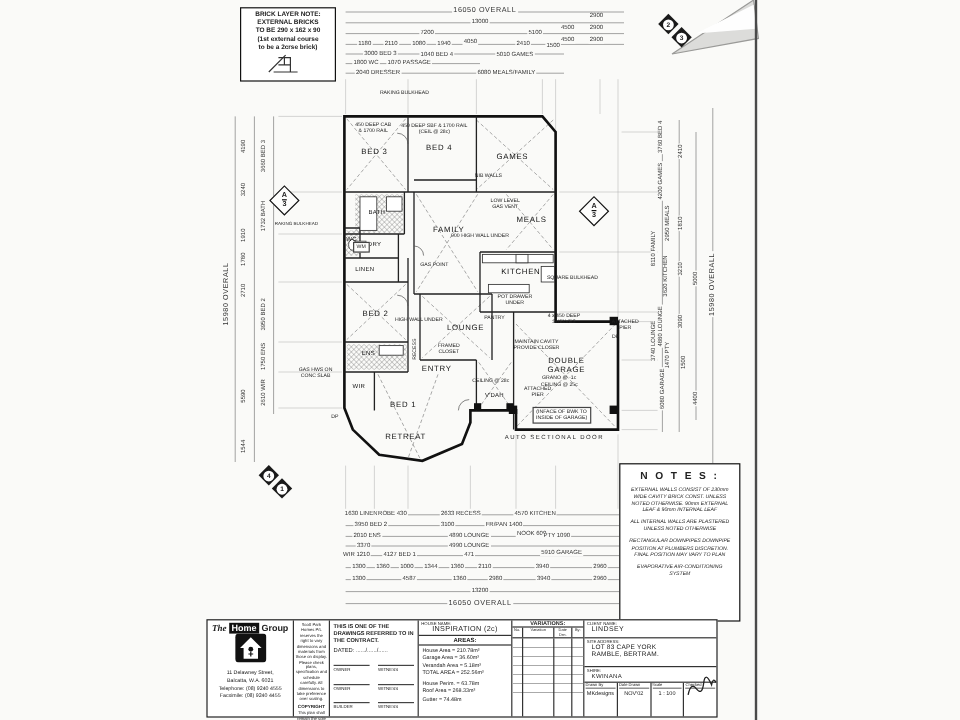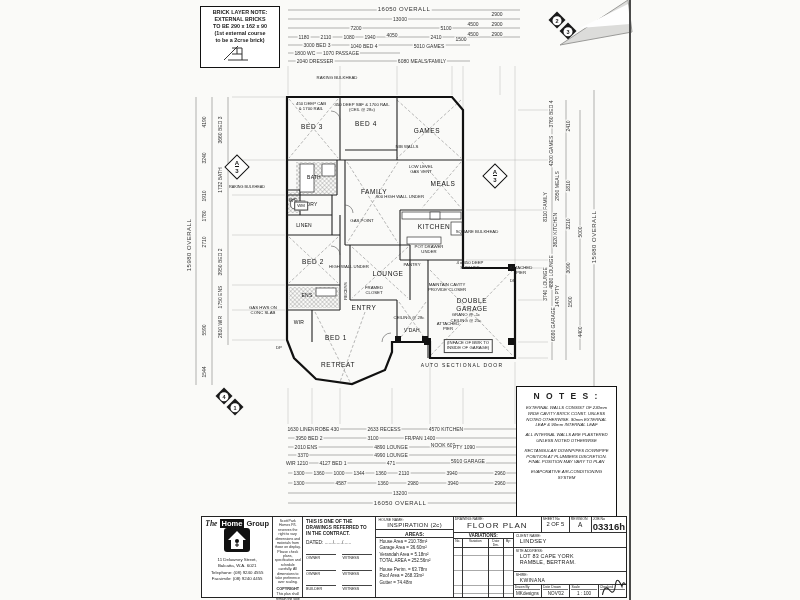--- a/index.html
+++ b/index.html
@@ -24,21 +24,21 @@
   .notesbox .nt{font-size:8.5px;font-weight:bold;letter-spacing:2px;margin:4px 0 3px}
   .notesbox p{font-size:4.3px;font-style:italic;margin:4px 5px;line-height:1.35}
   
   .secmark{position:absolute;width:20px;height:20px;transform:translate(-50%,-50%);z-index:6}
   .secd{position:absolute;inset:1px;border:1px solid #111;background:#fdfdfc;transform:rotate(45deg)}
   .sect{position:absolute;inset:0;display:flex;flex-direction:column;align-items:center;justify-content:center;font-size:6px;font-weight:bold;line-height:1}
   .sect .b{border-top:.8px solid #111;padding-top:.5px}
   .elev{position:absolute;width:12px;height:12px;background:#1a1a1a;transform:translate(-50%,-50%) rotate(45deg);z-index:6}
   .elev i{position:absolute;inset:1.5px;background:#fff;border-radius:50%;transform:rotate(-45deg);font-style:normal;font-size:5.5px;display:flex;align-items:center;justify-content:center;font-weight:bold}
   
-  .tb{position:absolute;left:201px;top:516px;width:426px;height:82px;background:#fff;border:1.2px solid #222;display:flex;box-sizing:border-box;z-index:7}
+  .tb{position:absolute;left:172px;top:516px;width:426px;height:82px;background:#fff;border:1.2px solid #222;display:flex;box-sizing:border-box;z-index:7}
   .tbc{border-right:1px solid #333;position:relative;box-sizing:border-box;height:100%}
   .tb-logo{width:72px;text-align:center;padding:2px 1px}
   .logoline{font-size:7.5px;font-weight:bold;white-space:nowrap}
   .logoline .the{font-style:italic;font-family:"Liberation Serif",serif}
   .logoline .home{background:#111;color:#fff;padding:0 2px}
   .addr{font-size:4.4px;line-height:1.3;margin-top:1px}
   .tb-disc{width:30px;padding:2px 1px;font-size:3.5px;text-align:center;line-height:1.25}
   .tb-disc .cr{font-weight:bold;font-size:3.8px;margin:2px 0 1px}
   .tb-contract{width:74px;padding:2px 3px}
   .stat{font-size:4.7px;font-weight:bold;line-height:1.25}
@@ -416,38 +416,20 @@
       <div>Garage Area = 36.60m²</div>
       <div>Verandah Area = 5.18m²</div>
       <div>TOTAL AREA = 252.56m²</div>
       <div class="gap">House Perim. = 63.78m</div>
       <div>Roof Area = 268.33m²</div>
       <div>Gutter = 74.48m</div>
     </div>
   </div>
 
   <div class="tbc tb-right">
-    <div class="tbr-head">
-      <div class="hc" style="width:88px">
-        <span class="lbl">DRAWING NAME:</span>
-        <span class="val" style="font-size:8px;letter-spacing:1px">FLOOR PLAN</span>
-      </div>
-      <div class="hc" style="width:28px">
-        <span class="lbl">SHEET No</span>
-        <span class="val" style="font-size:5.8px">2 OF 5</span>
-      </div>
-      <div class="hc" style="width:22px">
-        <span class="lbl">REVISION</span>
-        <span class="val" style="font-size:6.5px">A</span>
-      </div>
-      <div class="hc" style="flex:1;border-right:none">
-        <span class="lbl">JOB No</span>
-        <span class="val" style="font-size:9.5px;font-weight:bold">03316h</span>
-      </div>
-    </div>
     <div class="tbr-body">
       <div class="vars">
         <div class="vl">VARIATIONS:</div>
         <div class="varhead">
           <span style="width:8px">No.</span>
           <span style="width:25px">Variation</span>
           <span style="width:14px">Date Drn.</span>
           <span style="flex:1;border-right:none">By:</span>
         </div>
         <div class="vcols">

